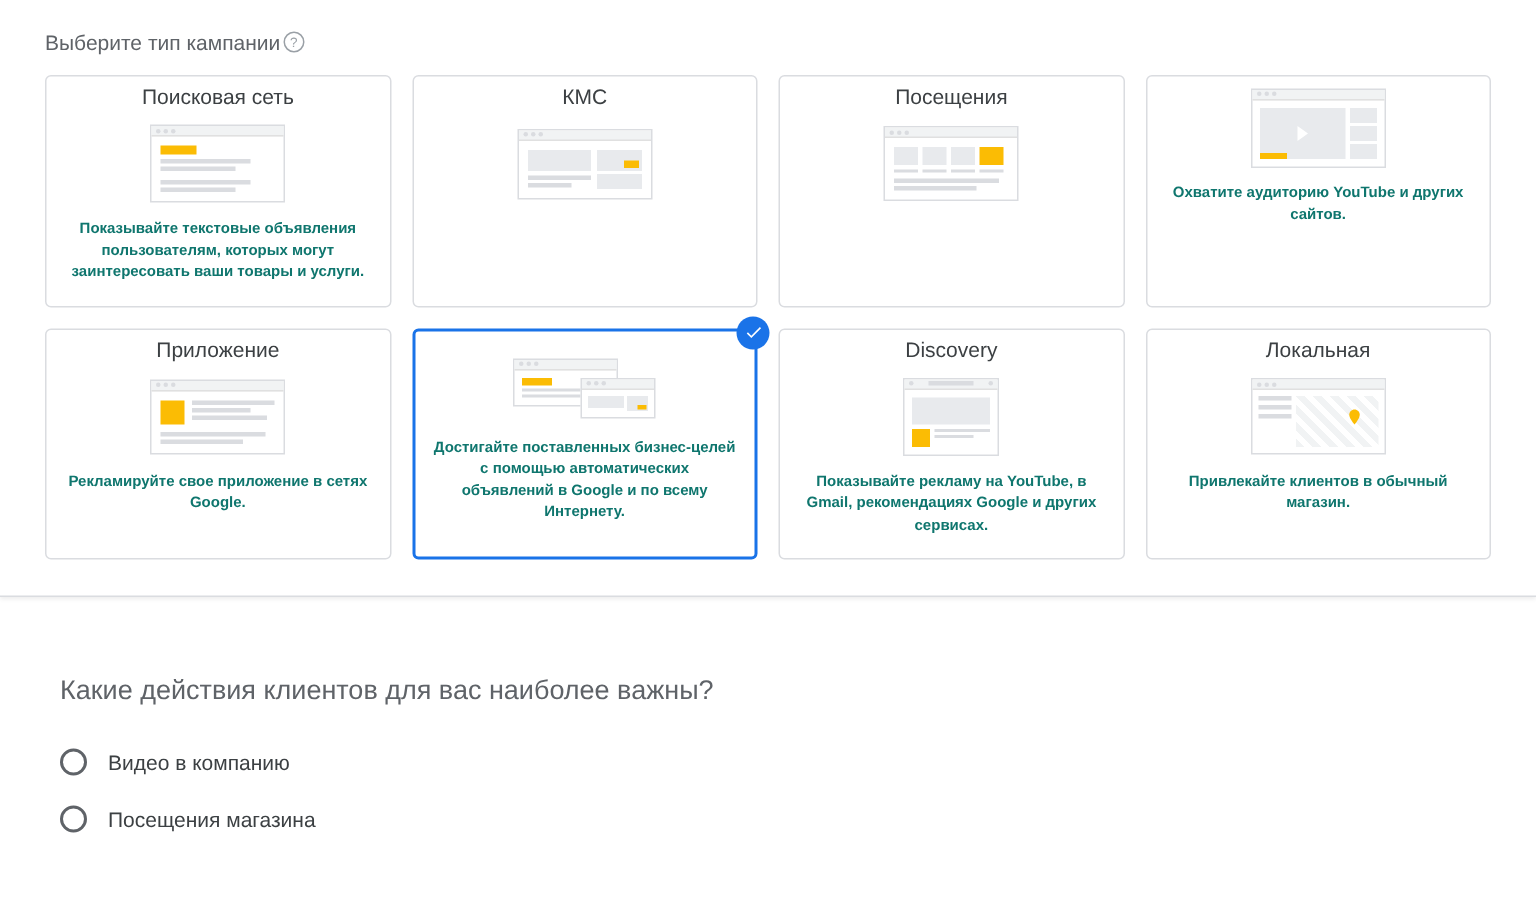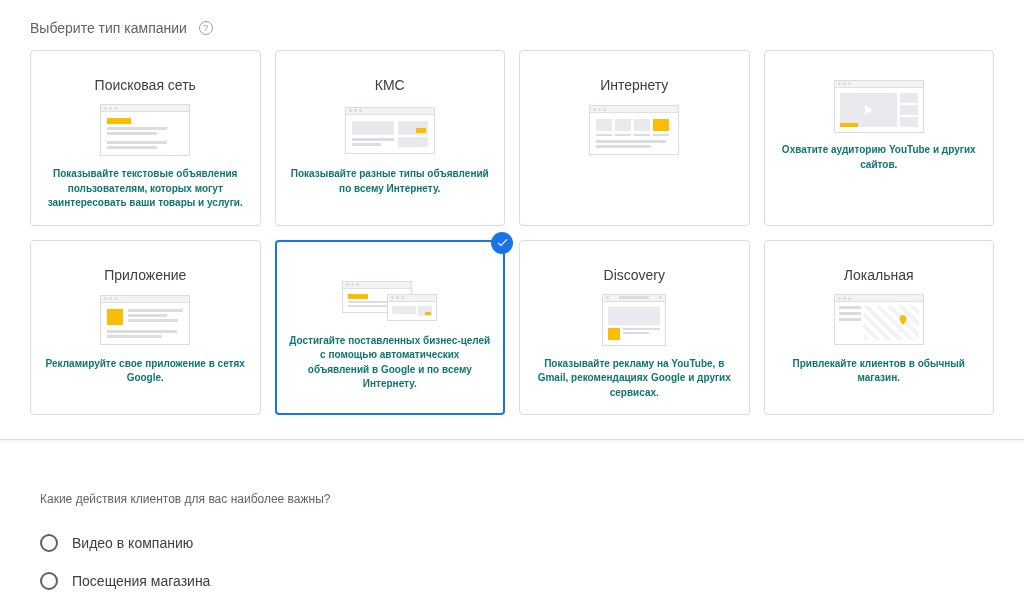--- a/index.html
+++ b/index.html
@@ -1,36 +1,36 @@
 <!DOCTYPE html>
 <html><head>
   <meta charset="utf-8">
   <style>
     * { margin: 0; padding: 0; box-sizing: border-box; }
     body { font-family: Arial, sans-serif; background: #fff; color: #3c4043; font-size: 13px; }
     .panel { background: #fff; padding: 20px 30px 24px; border-bottom: 1px solid #dadce0; box-shadow: 0 1px 3px rgba(0,0,0,0.08); }
     .panel2 { background: #fff; padding: 24px 40px; margin-top: 28px; }
-    .heading { color: #5f6368; font-size: 14px; font-weight: 400; margin-bottom: 14px; display: flex; align-items: center; gap: 12px; }
+    .heading { color: #5f6368; font-size: 14px; font-weight: 400; margin-bottom: 14px; display: flex; align-items: center; gap: 2px; }
     .help-icon { width: 14px; height: 14px; border: 1px solid #9aa0a6; border-radius: 50%; display: inline-flex; align-items: center; justify-content: center; font-size: 9px; color: #9aa0a6; }
     .grid { display: grid; grid-template-columns: repeat(4, 1fr); gap: 14px; }
-    .card { border: 1px solid #dadce0; border-radius: 4px; padding: 26px 12px 14px; text-align: center; cursor: pointer; position: relative; background: #fff; min-height: 154px; display: flex; flex-direction: column; }
+    .card { border: 1px solid #dadce0; border-radius: 4px; padding: 5px 12px 14px; text-align: center; cursor: pointer; position: relative; background: #fff; min-height: 154px; display: flex; flex-direction: column; }
     .card.selected { border: 2px solid #1a73e8; }
     .card-title { font-size: 14px; color: #3c4043; margin-bottom: 8px; }
     .card.selected .card-title { color: #1a73e8; font-weight: 500; }
     .card-thumb { height: 58px; display: flex; align-items: center; justify-content: center; margin-bottom: 8px; }
     .card-desc { font-size: 10px; color: #0f766e; line-height: 1.45; font-weight: bold; }
     .check-badge { position: absolute; top: -10px; right: -10px; width: 22px; height: 22px; background: #1a73e8; border-radius: 50%; display: flex; align-items: center; justify-content: center; }
     .check-badge svg { width: 13px; height: 13px; fill: #fff; }
     .thumb-box { border: 1px solid #dadce0; background: #fff; }
     .tb-hdr { height: 7px; background: #f1f3f4; border-bottom: 1px solid #e0e0e0; display:flex; align-items:center; padding-left:3px; gap:2px;}
     .tb-hdr span{width:3px;height:3px;background:#dadce0;border-radius:50%;}
     .radio-row { display: flex; align-items: center; gap: 14px; padding: 10px 0; cursor: pointer; }
     .radio { width: 18px; height: 18px; border: 2px solid #5f6368; border-radius: 50%; flex-shrink: 0; }
     .radio-label { font-size: 14px; color: #3c4043; }
-    .h2 { font-size: 12px; color: #5f6368; margin-bottom: 18px; }
+    .h2 { font-size: 18px; color: #5f6368; margin-bottom: 18px; }
   </style>
 </head>
 <body>
 
 <div class="panel">
   <div class="heading">
     <span>Выберите тип кампании</span>
     <span class="help-icon">?</span>
   </div>
   <div class="grid">
@@ -73,25 +73,24 @@
             </div>
             <div style="width:30px;">
               <div style="width:100%;height:14px;background:#e8eaed;margin-bottom:2px;position:relative;">
                   <div style="position:absolute;bottom:2px;right:2px;width:10px;height:5px;background:#fbbc04;"></div>
                 </div>
               <div style="width:100%;height:10px;background:#e8eaed;"></div>
             </div>
           </div>
         </div>
       </div>
-      <div class="card-desc">Показывайте разные типы объявлений по всему Интернету.</div>
-    </div>
-
-    <div class="card">
-      <div class="card-title">Интернету</div>
+    </div>
+
+    <div class="card">
+      <div class="card-title">Посещения</div>
       <div class="card-thumb">
         <div class="thumb-box" style="width:90px;">
           <div class="tb-hdr">
               <span></span>
               <span></span>
               <span></span>
             </div>
           <div style="padding:6px;">
             <div style="display:flex;gap:3px;margin-bottom:3px;">
               <div style="width:16px;height:12px;background:#e8eaed;"></div>

